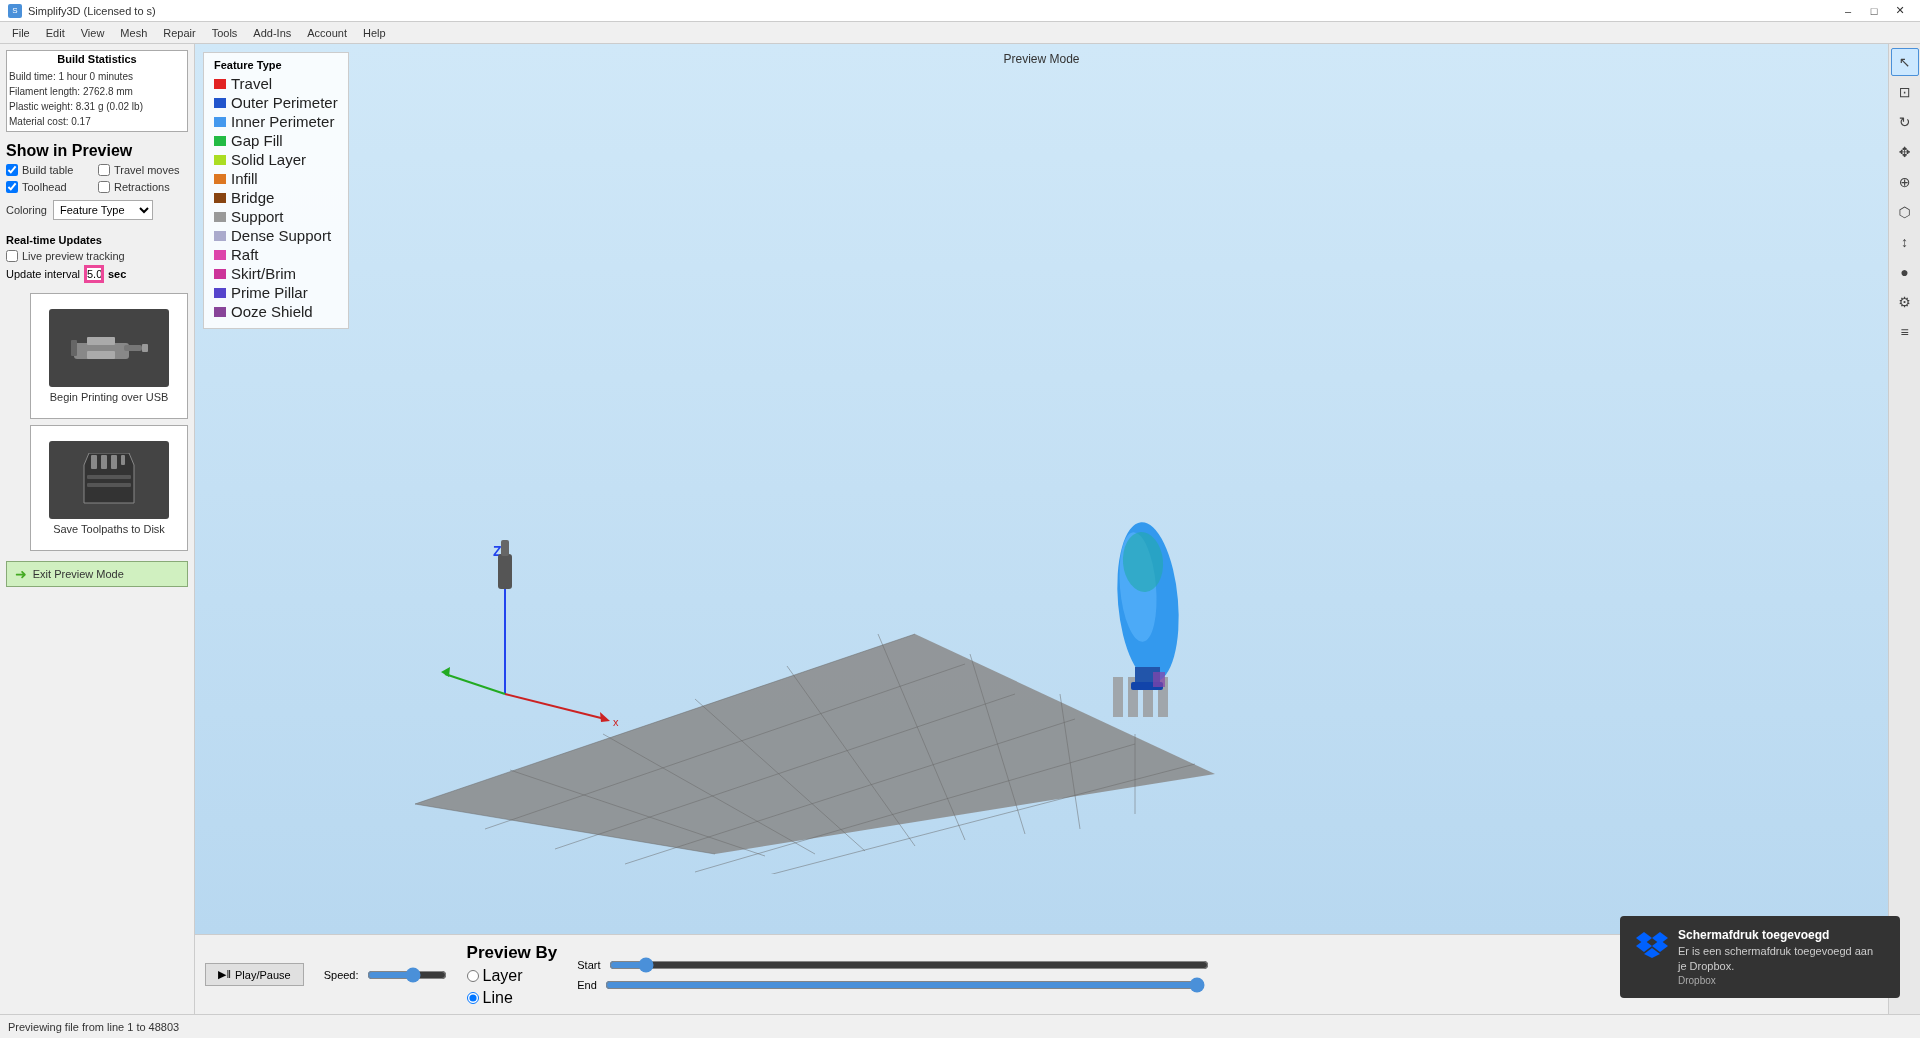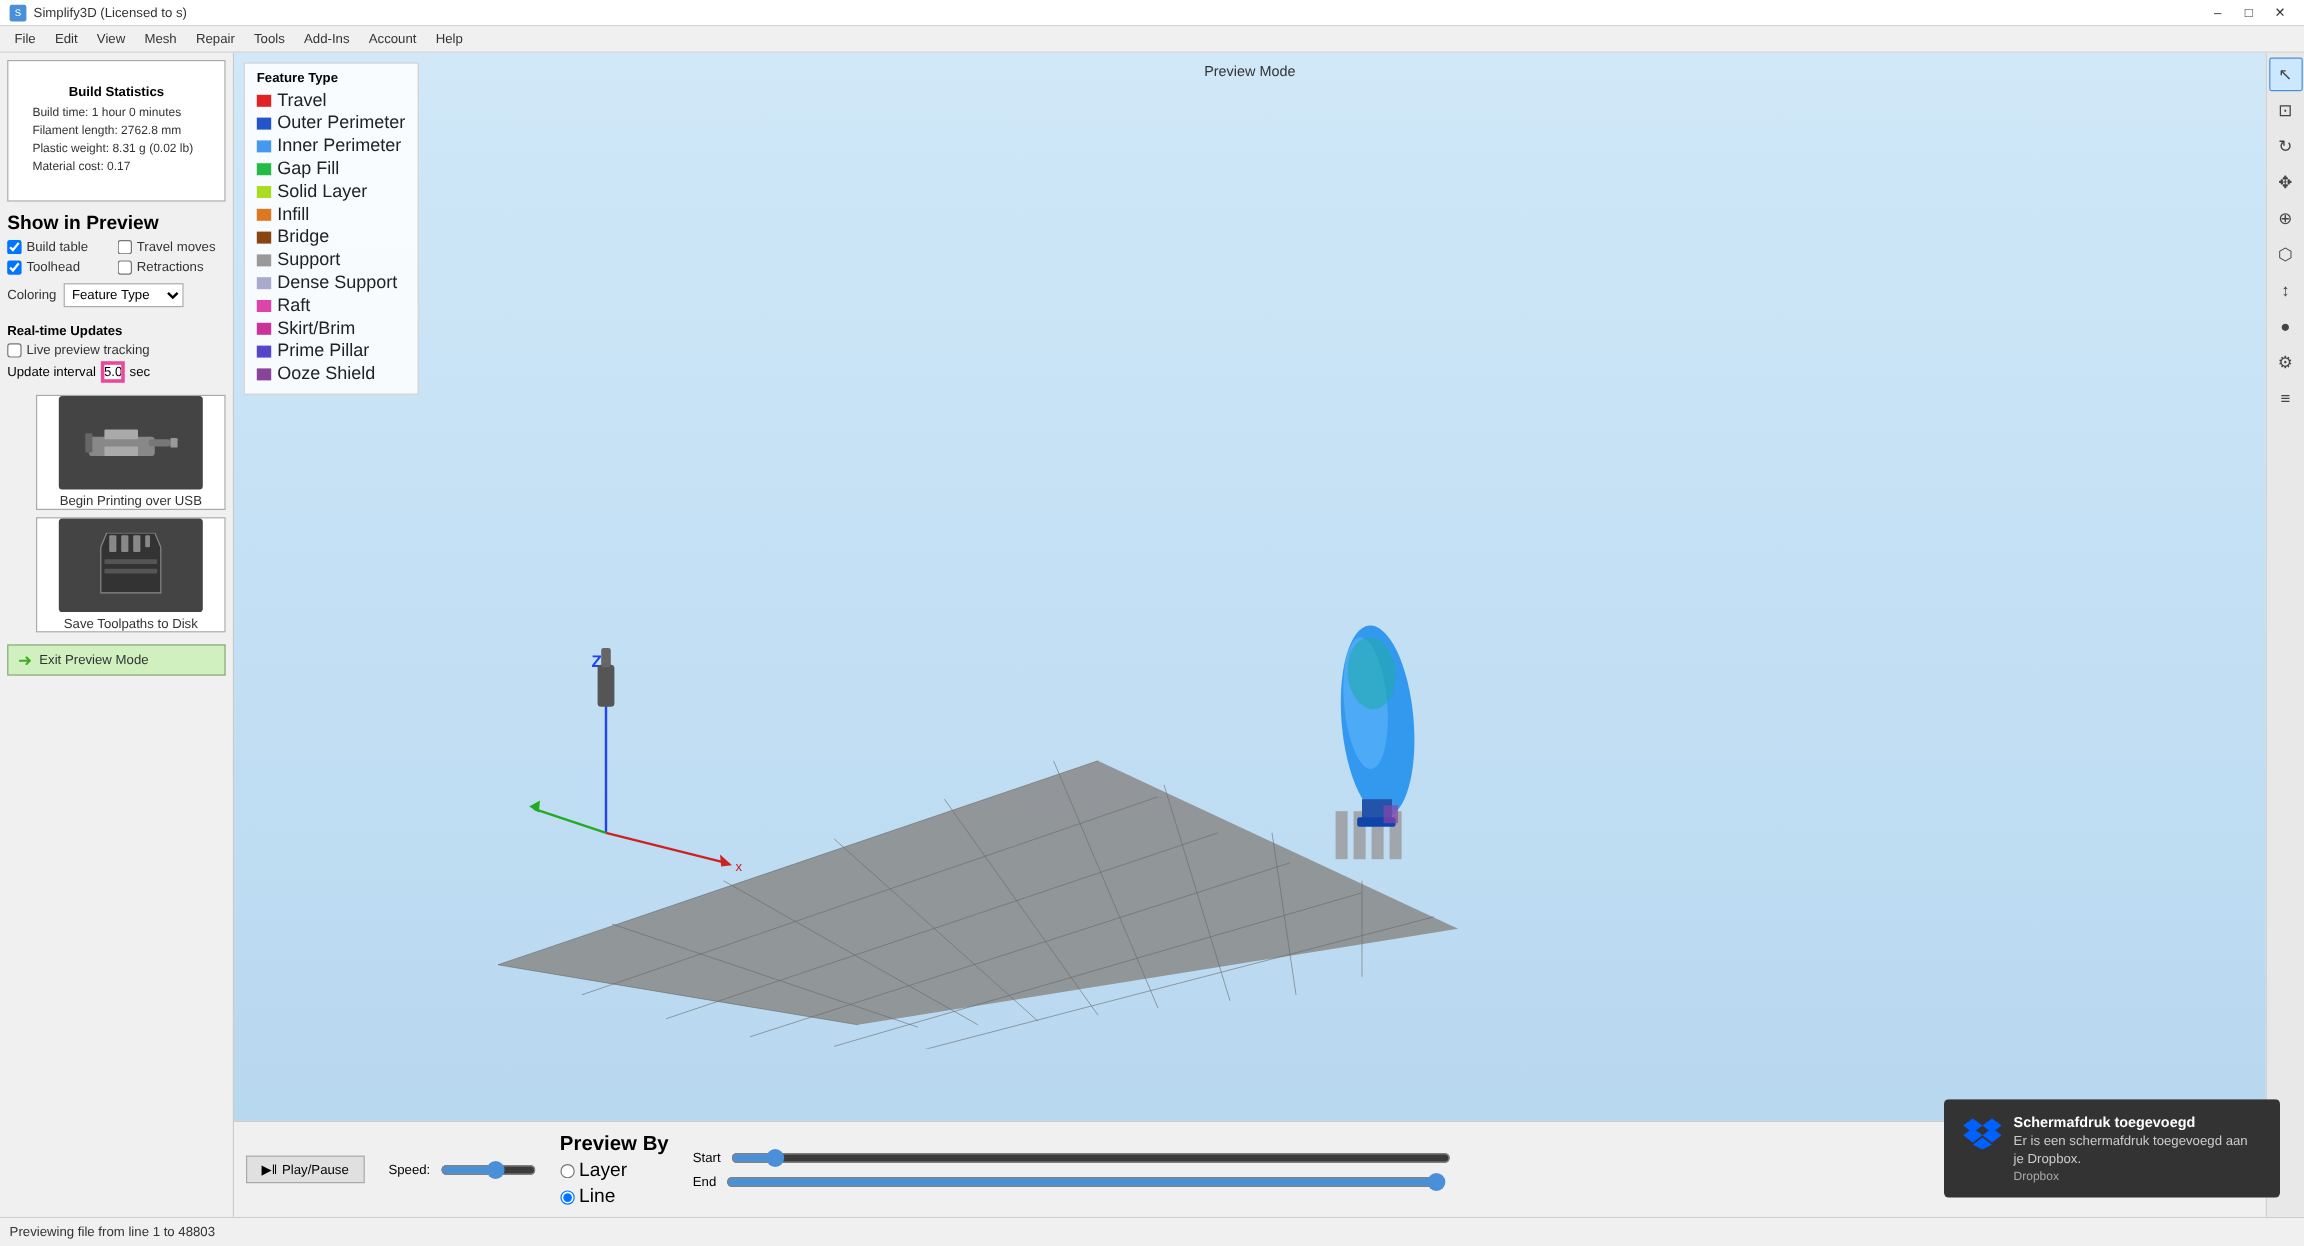--- a/index.html
+++ b/index.html
@@ -94,21 +94,21 @@
       display: flex;
       flex-direction: column;
       padding: 6px;
       gap: 6px;
       overflow-y: auto;
     }
 
     #build-statistics {
       background: #fff;
       border: 1px solid #aaa;
-      padding: 20px;
+      padding: 2px;
     }
     #build-statistics-title {
       font-weight: bold;
       font-size: 11px;
       margin-bottom: 4px;
       text-align: center;
     }
     .stat-line {
       font-size: 10px;
       color: #333;
@@ -181,27 +181,27 @@
       margin-top: 3px;
     }
     #update-interval-label { font-size: 11px; }
     #update-interval-input {
       width: 20px;
       height: 18px;
       font-size: 11px;
       border: 3px solid #ec4899;
       text-align: center;
     }
-    #update-interval-unit { font-size: 11px; }
+    #update-interval-unit { font-size: 11px; font-weight: bold; }
 
     
     .action-card {
       background: #fff;
       border: 1px solid #aaa;
-      padding: 0;
+      padding: 15px;
       display: flex;
       flex-direction: column;
       align-items: center;
       cursor: pointer;
       gap: 4px;
       margin-left: 24px;
     }
     .action-card-image {
       width: 110px;
       height: 75px;

